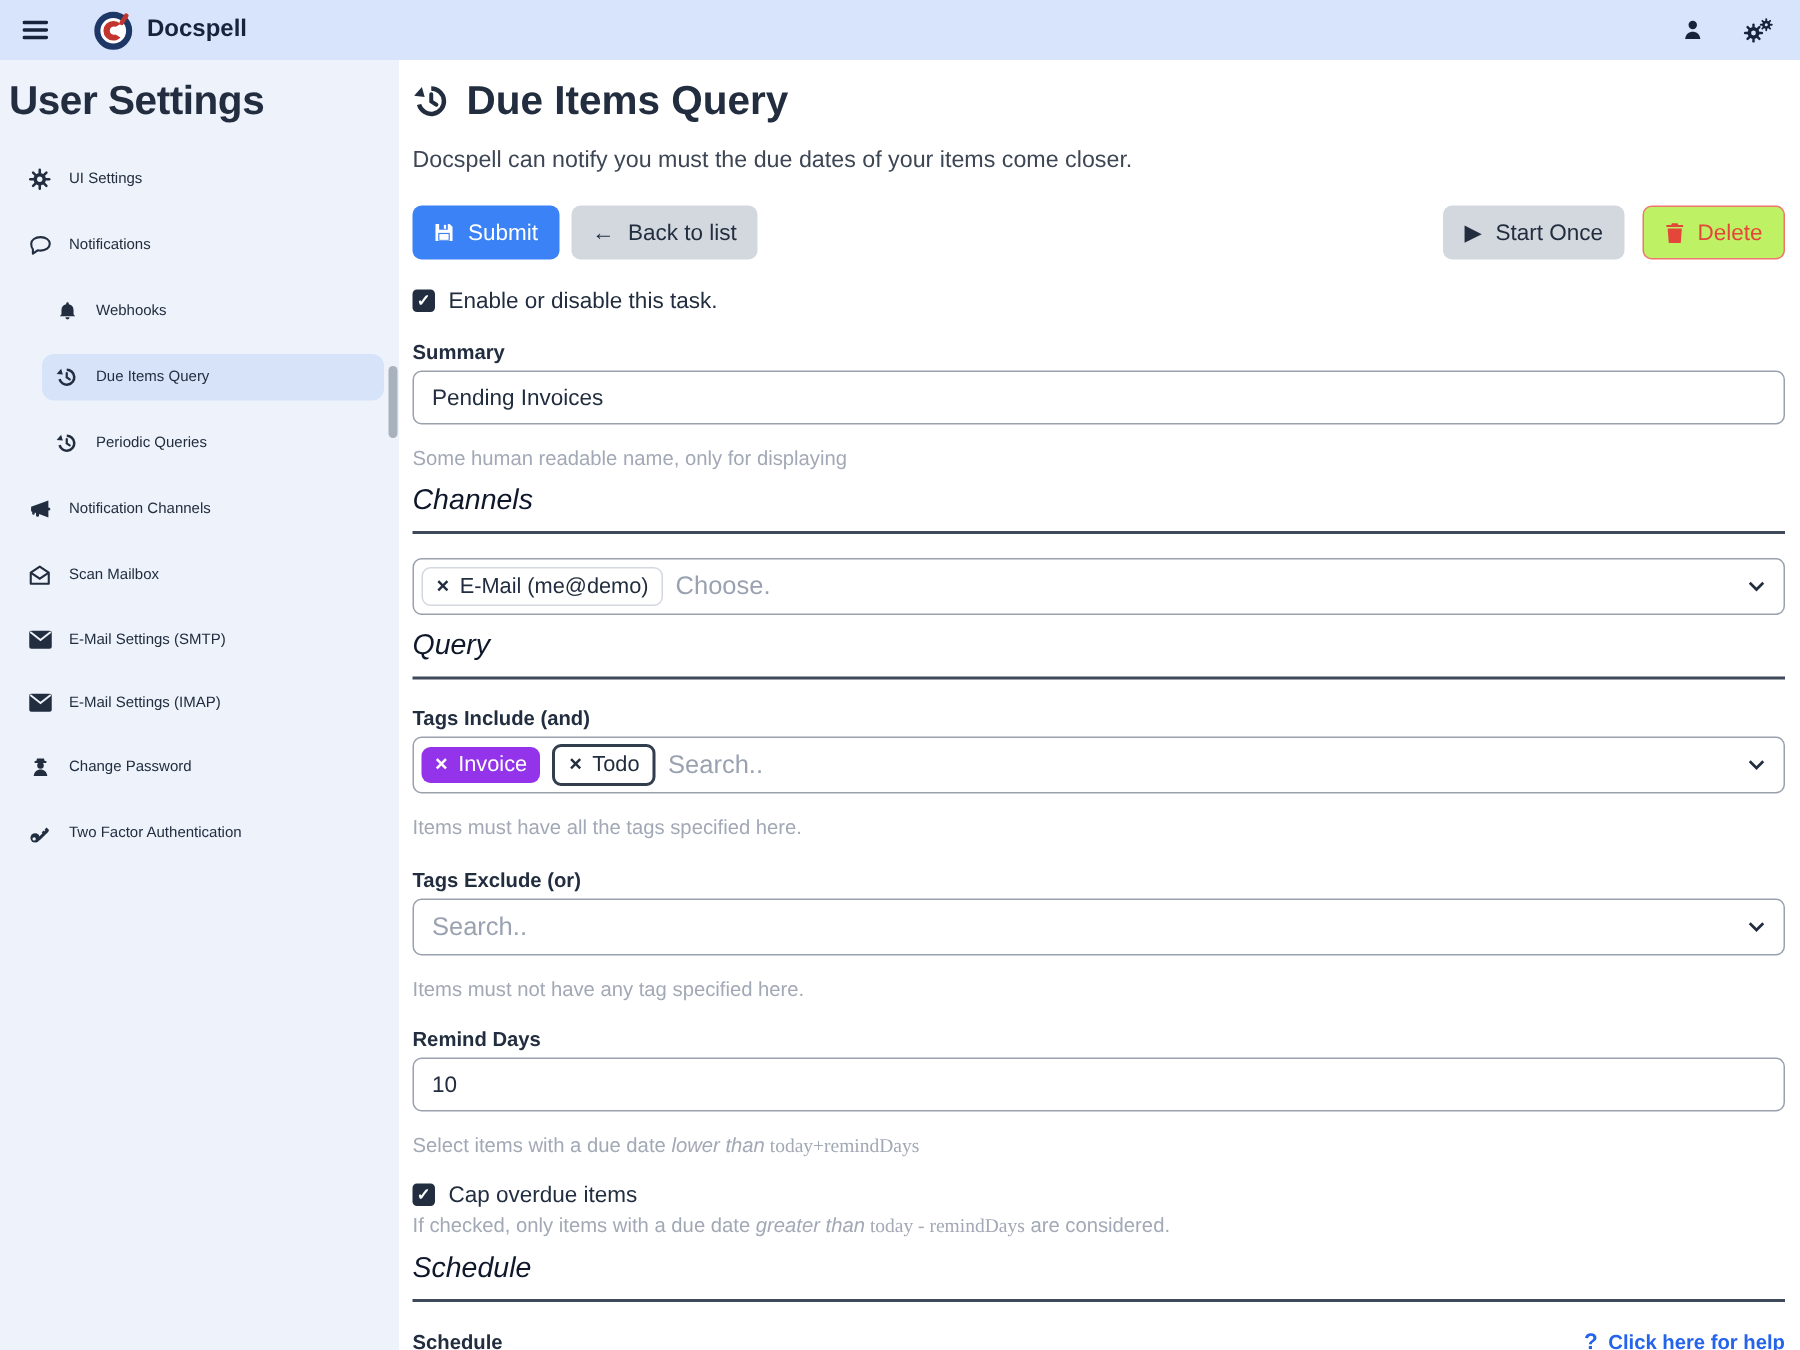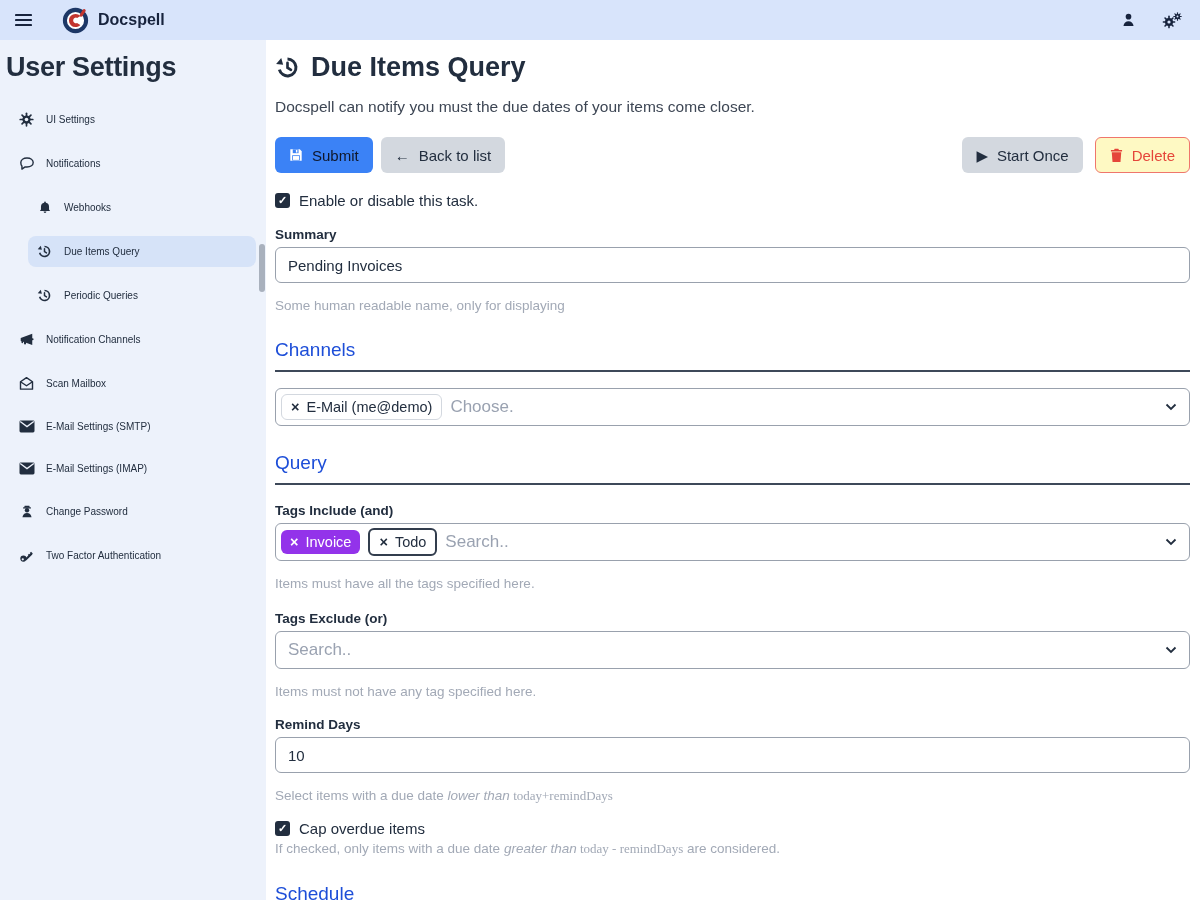--- a/index.html
+++ b/index.html
@@ -28,39 +28,39 @@
   .nav-icon { width:17px; display:flex; justify-content:center; align-items:center; flex-shrink:0; }
   .sb-scrollthumb { position:absolute; right:1px; top:204px; width:6px; height:48px; background:#a9b1bd; border-radius:3px; }
 
   
   .page-title { display:flex; align-items:center; gap:11px; font-size:27px; font-weight:700; color:#222e3f; }
   .description { margin-top:15px; font-size:15.5px; color:#3d4654; }
 
   
   .btn-row { margin-top:21px; display:flex; align-items:center; gap:8px; }
   .btn { height:36px; display:inline-flex; align-items:center; gap:9px; padding:0 14px; border-radius:6px; font-size:15px; border:none; cursor:pointer; font-family:inherit; }
-  .btn-primary { background:#3b82f6; color:#0f172a; }
+  .btn-primary { background:#3b82f6; color:#ffffff; }
   .btn-secondary { background:#d3d8df; color:#222e3f; }
-  .btn-danger { background:#fef9c3; border:1px solid #ef766c; color:#e5463a; }
+  .btn-danger { background:#bef264; border:1px solid #ef766c; color:#e5463a; }
   .btn .glyph { font-size:15px; line-height:1; }
   .right-group { margin-left:auto; display:flex; gap:12px; }
 
   
   .check-row { margin-top:19px; display:flex; align-items:center; gap:9px; font-size:15px; color:#222e3f; }
   .checkbox { width:15px; height:15px; background:#222e3f; border-radius:3px; color:#fff; font-size:11px; font-weight:700; display:flex; align-items:center; justify-content:center; cursor:pointer; flex-shrink:0; }
 
   
   .form-group { margin-top:18px; }
   .field-label { font-size:13.5px; font-weight:700; color:#222e3f; }
   .text-input { margin-top:5px; width:100%; height:36px; border:1px solid #99a1ad; border-radius:6px; padding:12px 12px; font-size:15px; color:#222e3f; font-family:inherit; background:#fff; display:block; }
   .helper { margin-top:15px; font-size:13.5px; color:#a2a9b6; }
   .helper .it { font-style:italic; }
   .helper .code { font-family:Liberation Serif, serif; font-size:13px; }
 
-  .section-h { margin-top:26px; font-size:19px; font-weight:400; color:#1d4ed8; padding-bottom:9px; border-bottom:2px solid #3e4959; }
+  .section-h { margin-top:10px; font-size:19px; font-weight:400; color:#0f172a; padding-bottom:9px; border-bottom:2px solid #3e4959;font-style:italic; }
 
   .multiselect { display:flex; align-items:center; border:1px solid #99a1ad; border-radius:6px; height:38px; padding:0 12px 0 5px; gap:8px; background:#fff; cursor:pointer; }
   .multiselect.mt { margin-top:16px; }
   .multiselect.mt5 { margin-top:5px; }
   .chip { display:inline-flex; align-items:center; gap:7px; border-radius:6px; padding:5px 9px; font-size:14.5px; line-height:1; }
   .chip-light { background:#fff; border:1px solid #d3d8df; color:#222e3f; }
   .chip-purple { background:#9333ea; color:#fff; }
   .chip-outline { background:#fff; border:2px solid #323d4d; color:#222e3f; }
   .chip .x { font-weight:700; cursor:pointer; }
   .ph { color:#9aa2b1; font-size:17px; }

